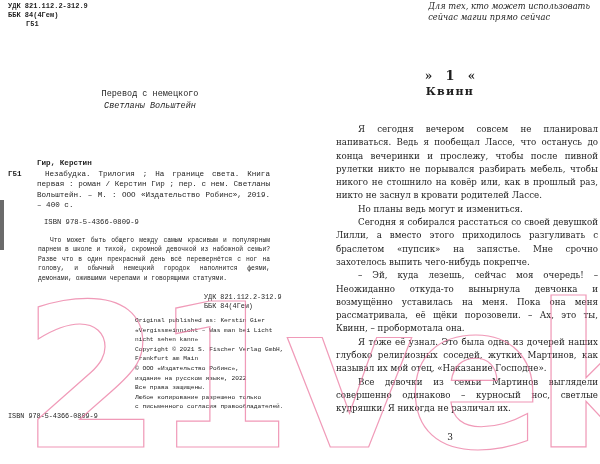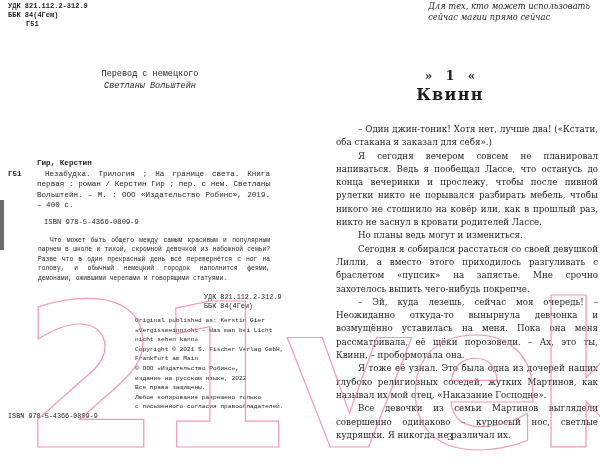--- a/index.html
+++ b/index.html
@@ -10,21 +10,21 @@
   }
   .spread { position:absolute; inset:0; }
   .page { position:absolute; top:0; bottom:0; }
   .page-left { left:0; width:300px;font-family:Liberation Mono, monospace; }
   .page-right { left:300px; width:300px; }
 
   .abs { position:absolute; white-space:nowrap; }
   .udk-top { left:8px; top:2px; font-size:7px; line-height:9px; font-weight:bold; }
   .udk-top .g51 { padding-left:18px; display:block; }
 
-  .translation { left:0; width:300px; top:68px; text-align:center; font-size:8.5px; line-height:12px; }
+  .translation { left:0; width:300px; top:88px; text-align:center; font-size:8.5px; line-height:12px; }
   .translation .translator { font-style:italic; }
 
   .catalog { left:8px; top:158px; width:262px; font-size:7.6px; line-height:10.5px; }
   .catalog .author { font-weight:bold; padding-left:29px; display:block; }
   .catalog .row { display:flex; }
   .catalog .code { width:29px; flex:0 0 29px; font-weight:bold; }
   .catalog .desc { flex:1; text-align:justify; text-indent:8px; }
   .catalog .isbn { padding-left:36px; margin-top:6px; display:block; font-size:7.2px; }
 
   .annotation { left:38px; top:236px; width:232px; white-space:normal; text-align:justify; text-indent:12px; font-size:6.3px; line-height:9.4px; }
@@ -35,21 +35,21 @@
   .copyright div { white-space:nowrap; }
 
   .isbn-bottom { left:8px; top:412px; font-size:6.8px; }
 
   .edge-bar { position:absolute; left:0; top:200px; width:4px; height:50px; background:#6b6b6b; }
 
   
   .dedication { right:10px; top:1px; text-align:left; font-style:italic; font-size:8.3px; line-height:11px; }
   .chapter-mark { left:0; width:300px; top:68px; text-align:center; font-size:12px; font-weight:bold; }
   .chapter-mark .num { display:inline-block; margin:0 9px; font-size:13px; }
-  .chapter-title { left:0; width:300px; top:85px; text-align:center; font-size:16px; letter-spacing:1.3px; font-weight:bold; }
+  .chapter-title { left:0; width:300px; top:85px; text-align:center; font-size:11px; letter-spacing:1.3px; font-weight:bold; }
 
   .body-text { left:36px; top:123px; width:262px; white-space:normal; font-size:8.7px; line-height:13.3px; }
   .body-text p { margin:0; text-align:justify; text-indent:22px; }
 
   .page-number { left:0; width:300px; top:432px; text-align:center; font-size:9px; }
 
   
   .watermark { position:absolute; left:22px; top:298px; pointer-events:none;
     font-family:"DejaVu Sans","Liberation Sans",sans-serif; font-weight:bold;
     font-size:200px; line-height:160px; letter-spacing:-8px;
@@ -113,21 +113,20 @@
     </div>
 
     <div class="abs chapter-mark">
       <span>»</span>
       <span class="num">1</span>
       <span>«</span>
     </div>
     <div class="abs chapter-title">Квинн</div>
 
     <div class="abs body-text">
-      <p>– Один джин-тоник! Хотя нет, лучше два! («Кстати, оба стакана я заказал для себя».)</p>
       <p>Я сегодня вечером совсем не планировал напиваться. Ведь я пообещал Лассе, что останусь до конца вечеринки и прослежу, чтобы после пивной рулетки никто не порывался разбирать мебель, чтобы никого не стошнило на ковёр или, как в прошлый раз, никто не заснул в кровати родителей Лассе.</p>
       <p>Но планы ведь могут и измениться.</p>
       <p>Сегодня я собирался расстаться со своей девушкой Лилли, а вместо этого приходилось разгуливать с браслетом «пупсик» на запястье. Мне срочно захотелось выпить чего-нибудь покрепче.</p>
       <p>– Эй, куда лезешь, сейчас моя очередь! – Неожиданно откуда-то вынырнула девчонка и возмущённо уставилась на меня. Пока она меня рассматривала, её щёки порозовели. – Ах, это ты, Квинн, – пробормотала она.</p>
       <p>Я тоже её узнал. Это была одна из дочерей наших глубоко религиозных соседей, жутких Мартинов, как называл их мой отец, «Наказание Господне».</p>
       <p>Все девочки из семьи Мартинов выглядели совершенно одинаково – курносый нос, светлые кудряшки. Я никогда не различал их.</p>
     </div>
 
     <div class="abs page-number">3</div>
   </div>

